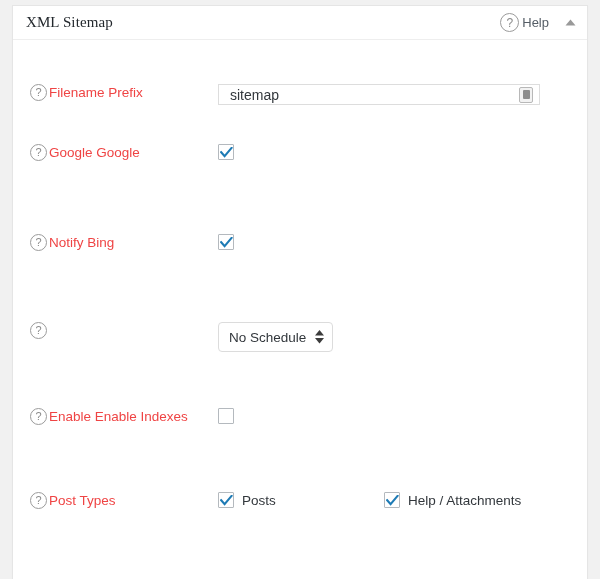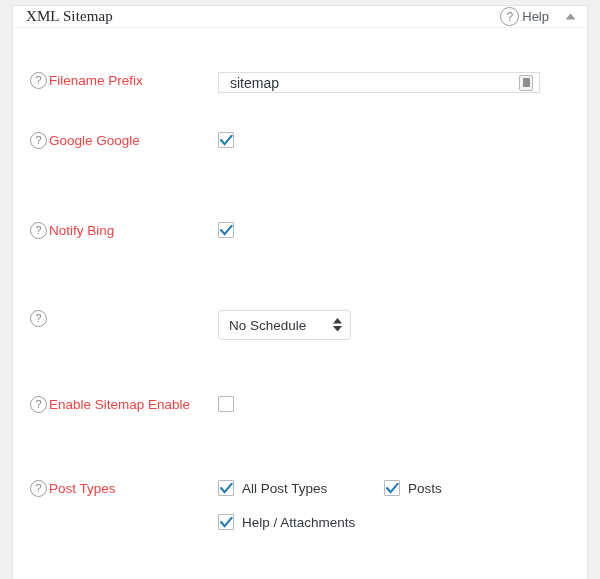--- a/index.html
+++ b/index.html
@@ -23,21 +23,21 @@
     height: 600px;
     background: #ffffff;
     border: 1px solid #e5e5e5;
     box-sizing: border-box;
     box-shadow: 0 1px 1px rgba(0,0,0,0.04);
   }
 
   
   .panel-header {
     position: relative;
-    height: 22px;
+    height: 34px;
     border-bottom: 1px solid #eeeeee;
     box-sizing: border-box;
     display: flex;
     align-items: center;
     padding: 0 10px 0 13px;
     gap: 14px;
   }
   .panel-title {
     font-family: "Liberation Serif", "DejaVu Serif", serif;
     font-size: 15px;
@@ -204,21 +204,21 @@
   
   .select-wrap {
     position: relative;
     display: inline-flex;
     align-items: center;
     height: 30px;
     min-width: 112px;
     border: 1px solid #dcdcdc;
     border-radius: 4px;
     background: #ffffff;
-    padding: 0 44px 0 10px;
+    padding: 0 26px 0 10px;
     box-sizing: border-box;
     cursor: pointer;
   }
   .select-value {
     font-size: 13.5px;
     color: #32373c;
     white-space: nowrap;
   }
   .select-arrows {
     position: absolute;
@@ -332,49 +332,41 @@
           </span>
         </div>
       </div>
     </div>
 
     <div class="row row-indexes">
       <div class="row-label">
         <span class="qicon sm">
           <span>?</span>
         </span>
-        <span class="ltext">Enable Sitemap Enable</span>
+        <span class="ltext">Enable Enable Indexes</span>
       </div>
       <div class="row-field">
         <span class="cb unchecked">
           <svg width="13" height="11" viewBox="0 0 13 11" aria-hidden="true">
             <path d="M1.2 5.2 L4.6 9.2 L11.6 0.9" stroke="#1e7bb5" stroke-width="2.1" fill="none" stroke-linecap="square"></path>
           </svg>
         </span>
       </div>
     </div>
 
     <div class="row row-posttypes">
       <div class="row-label">
         <span class="qicon sm">
           <span>?</span>
         </span>
         <span class="ltext">Post Types</span>
       </div>
       <div class="row-field">
         <div class="posttypes-grid">
 
-          <div class="cb-group">
-            <span class="cb">
-              <svg width="13" height="11" viewBox="0 0 13 11" aria-hidden="true">
-                <path d="M1.2 5.2 L4.6 9.2 L11.6 0.9" stroke="#1e7bb5" stroke-width="2.1" fill="none" stroke-linecap="square"></path>
-              </svg>
-            </span>
-            <span class="cb-label">All Post Types</span>
-          </div>
 
           <div class="cb-group">
             <span class="cb">
               <svg width="13" height="11" viewBox="0 0 13 11" aria-hidden="true">
                 <path d="M1.2 5.2 L4.6 9.2 L11.6 0.9" stroke="#1e7bb5" stroke-width="2.1" fill="none" stroke-linecap="square"></path>
               </svg>
             </span>
             <span class="cb-label">Posts</span>
           </div>
 

